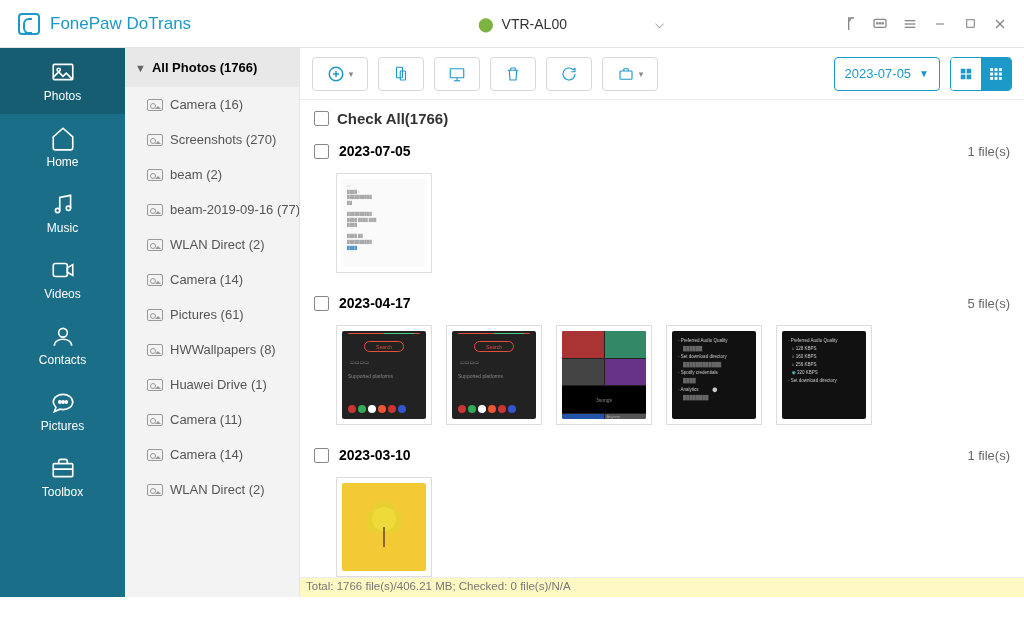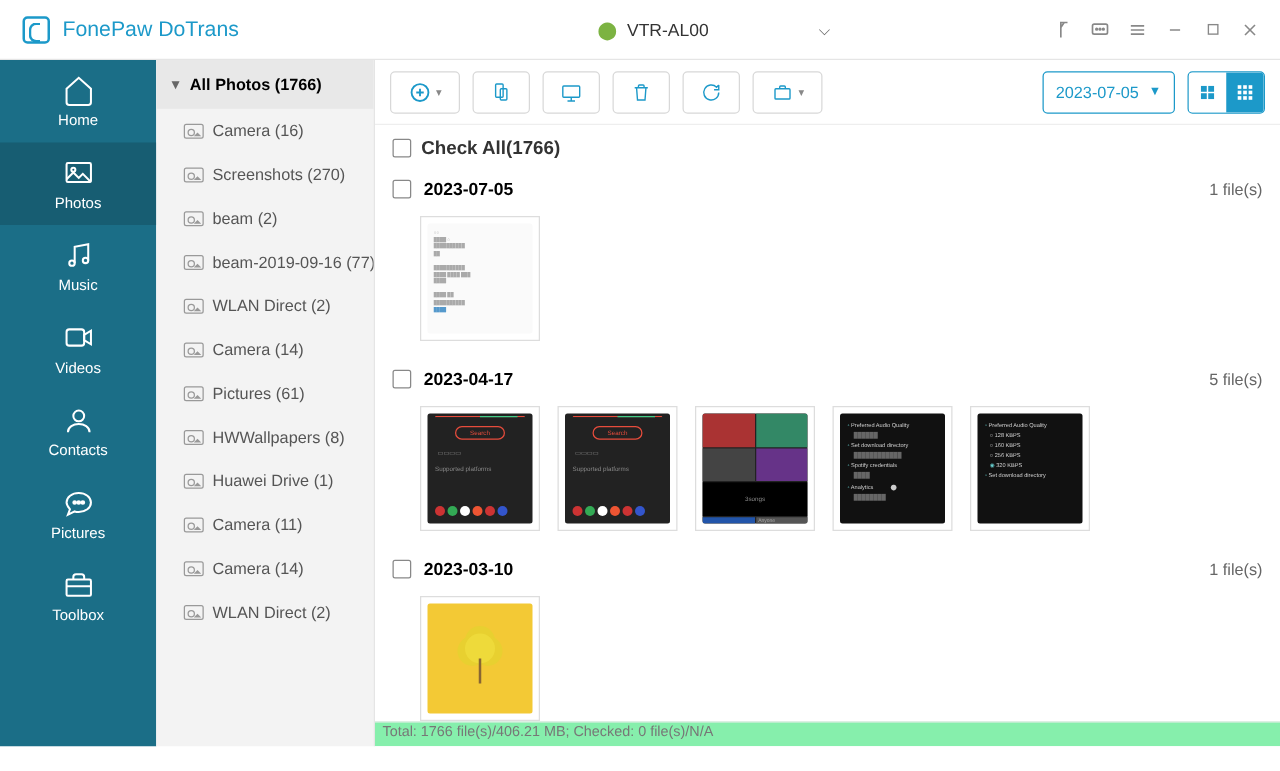--- a/index.html
+++ b/index.html
@@ -75,21 +75,21 @@
 .collage { display:grid; grid-template-columns:1fr 1fr; grid-template-rows:1fr 1fr 1fr; height:100%; gap:1px; }
 .collage div { background:#444; }
 .collage .r { background:#aa3333; }
 .collage .g { background:#338866; }
 .collage .p { background:#663388; }
 .collage .txt { grid-column:1/3; background:#000; color:#888; font-size:5px; display:flex; align-items:center; justify-content:center; }
 .flower { width:30px; height:40px; position:relative; }
 .flower-head { width:24px; height:24px; background:#eeda3a; border-radius:50%; position:absolute; top:0; left:3px; box-shadow: -6px 2px 0 #e8d030, 6px 2px 0 #e8d030, 0 -6px 0 #e8d030; }
 .flower-stem { width:2px; height:20px; background:#886633; position:absolute; bottom:0; left:14px; }
 
-.statusbar { height: 20px; padding: 2px 6px; font-size: 11.5px; color: #777; border-top: 1px solid #eee; background:#86efac; }
+.statusbar { height: 20px; padding: 2px 6px; font-size: 11.5px; color: #777; border-top: 1px solid #eee; background:#fef9c3; }
 </style>
 </head>
 <body>
 
 <div class="titlebar">
   <div class="titlebar-left">
     <span class="logo"></span>
     <span class="app-title">FonePaw DoTrans</span>
   </div>
   <div class="device-selector">
@@ -133,33 +133,33 @@
           <line x1="6" y1="6" x2="18" y2="18"></line>
           <line x1="18" y1="6" x2="6" y2="18"></line>
         </svg>
       </span>
   </div>
 </div>
 
 <div class="main">
 
   <div class="sidebar">
-    <div class="nav-item">
-      <svg viewBox="0 0 24 24" fill="none" stroke="currentColor" stroke-width="1.5">
-          <path d="M3 11l9-8 9 8v10a2 2 0 01-2 2H5a2 2 0 01-2-2z"></path>
-        </svg>
-      <span class="nav-label">Home</span>
-    </div>
     <div class="nav-item active">
       <svg viewBox="0 0 24 24" fill="none" stroke="currentColor" stroke-width="1.5">
           <rect x="3" y="5" width="18" height="14" rx="1"></rect>
           <circle cx="8" cy="10" r="1.5"></circle>
           <path d="M3 17l5-5 4 4 3-3 6 6"></path>
         </svg>
       <span class="nav-label">Photos</span>
+    </div>
+    <div class="nav-item">
+      <svg viewBox="0 0 24 24" fill="none" stroke="currentColor" stroke-width="1.5">
+          <path d="M3 11l9-8 9 8v10a2 2 0 01-2 2H5a2 2 0 01-2-2z"></path>
+        </svg>
+      <span class="nav-label">Home</span>
     </div>
     <div class="nav-item">
       <svg viewBox="0 0 24 24" fill="none" stroke="currentColor" stroke-width="1.5">
           <path d="M9 18V6l10-2v12"></path>
           <circle cx="7" cy="18" r="2"></circle>
           <circle cx="17" cy="16" r="2"></circle>
         </svg>
       <span class="nav-label">Music</span>
     </div>
     <div class="nav-item">

